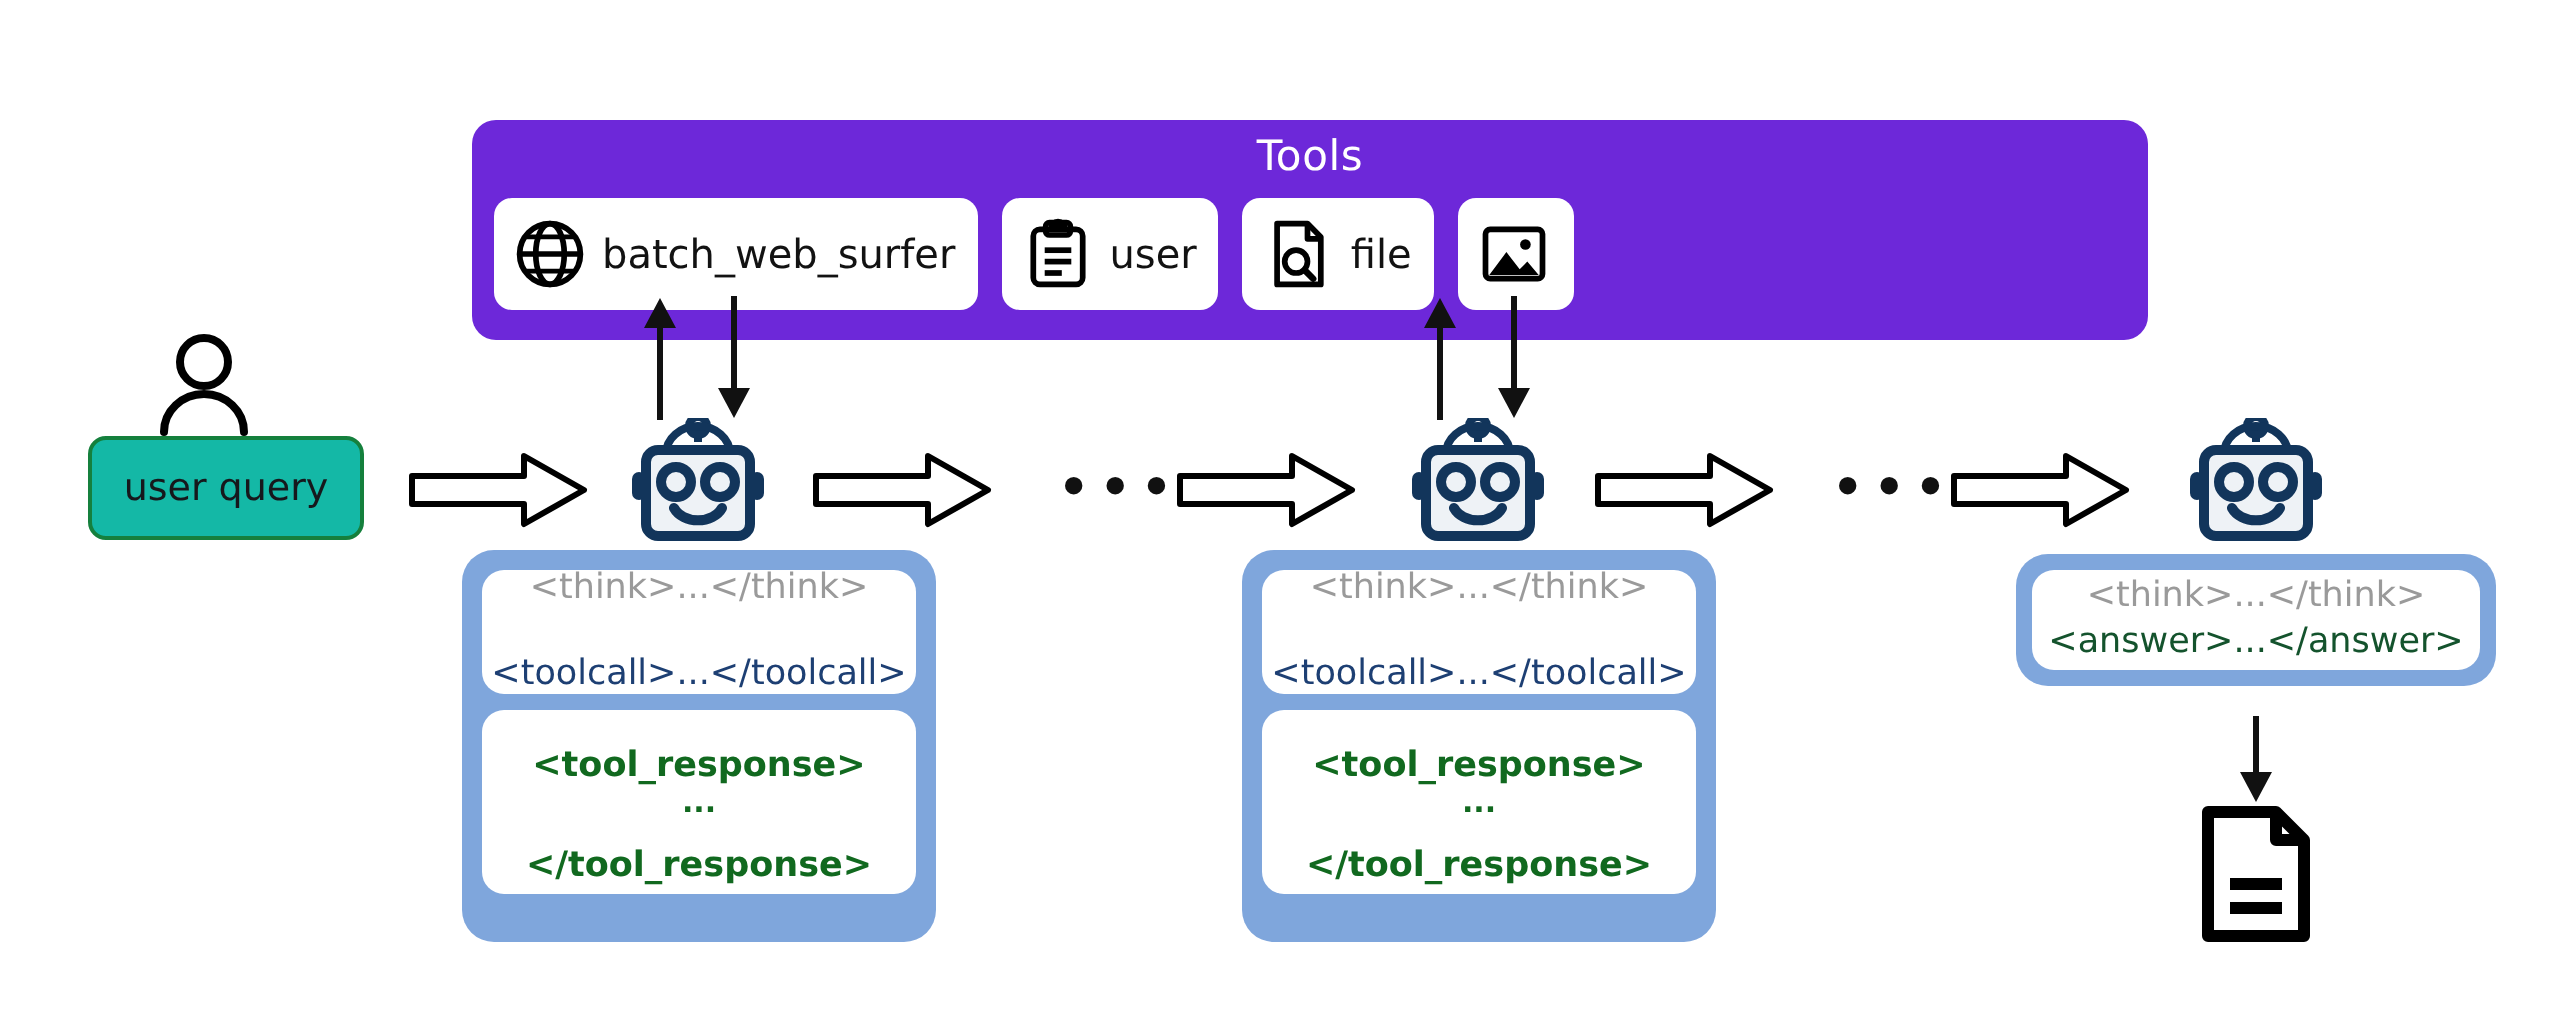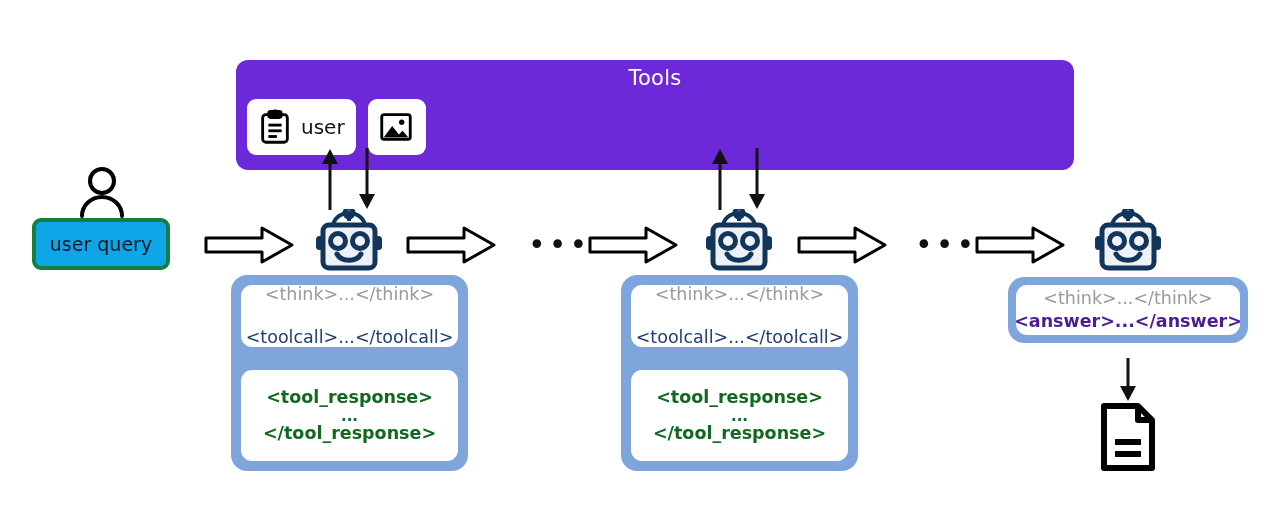--- a/index.html
+++ b/index.html
@@ -15,43 +15,43 @@
   #tools-title{position:absolute;left:0;top:6px;width:838px;text-align:center;
       color:#ffffff;font-size:21px;letter-spacing:.3px;}
   #tools-row{position:absolute;left:11px;top:39px;display:flex;gap:12px;align-items:center;}
   .tool-chip{background:#ffffff;border-radius:9px;height:56px;display:flex;align-items:center;
       gap:7px;padding:0 11px 0 9px;box-sizing:border-box;}
   .tool-label{font-size:20px;color:#121212;white-space:nowrap;}
   .tool-ico{width:38px;height:38px;flex:0 0 38px;display:block;}
 
   
   #person-icon{left:74px;top:166px;width:56px;height:52px;}
-  #user-query-box{left:32px;top:218px;width:138px;height:52px;background:#0ea5e9;
-      border:4px solid #15803d;border-radius:9px;display:flex;align-items:center;
+  #user-query-box{left:44px;top:218px;width:138px;height:52px;background:#14b8a6;
+      border:2px solid #15803d;border-radius:9px;display:flex;align-items:center;
       justify-content:center;box-sizing:border-box;}
   #user-query-box span{font-size:19px;color:#16181c;}
 
   
   .block-arrow{height:40px;}
   .dots{font-size:30px;color:#111;letter-spacing:3px;line-height:1;}
 
   
   .robot{width:72px;height:62px;}
 
   
   .stack{background:#7fa6dc;border-radius:16px;box-sizing:border-box;padding:10px;
-      display:flex;flex-direction:column;gap:23px;}
+      display:flex;flex-direction:column;gap:8px;}
   .card{background:#ffffff;border-radius:11px;box-sizing:border-box;
       display:flex;flex-direction:column;align-items:center;justify-content:center;}
   .mono{font-family:"DejaVu Sans","Liberation Sans",sans-serif;font-size:17.5px;
       line-height:1.32;white-space:nowrap;}
   .c-think{color:#9a9a9a;}
   .c-toolcall{color:#1d3f73;font-weight:normal;margin-top:20px;}
-  .c-resp{color:#11691f;font-weight:bold;}
-  .c-answer{color:#4c1d95;font-weight:bold;}
+  .c-resp{color:#11691f;font-weight:bold;margin-top:15px;}
+  .c-answer{color:#14532d;font-weight:normal;}
   .c-ell{color:#11691f;font-weight:bold;font-size:15px;line-height:.8;}
 
   #stack-1{left:231px;top:275px;width:237px;height:196px;}
   #stack-2{left:621px;top:275px;width:237px;height:196px;}
   #stack-3{left:1008px;top:277px;width:240px;height:66px;padding:8px;}
   #stack-1 .card.c1,#stack-2 .card.c1{height:62px;}
   #stack-1 .card.c2,#stack-2 .card.c2{height:92px;}
   #stack-3 .card{height:50px;}
 
   #doc-icon{left:1098px;top:402px;width:60px;height:70px;}
@@ -59,33 +59,52 @@
 </head>
 <body>
 
 <div id="stage">
 
   <div class="abs" id="tools-panel">
     <div id="tools-title">Tools</div>
 
     <div id="tools-row">
 
+      <div class="tool-chip">
+        <svg class="tool-ico" viewBox="0 0 40 40">
+          <circle cx="20" cy="20" r="16" fill="none" stroke="#000" stroke-width="3"></circle>
+          <ellipse cx="20" cy="20" rx="7.5" ry="16" fill="none" stroke="#000" stroke-width="3"></ellipse>
+          <line x1="4" y1="20" x2="36" y2="20" stroke="#000" stroke-width="3"></line>
+          <line x1="7" y1="11" x2="33" y2="11" stroke="#000" stroke-width="2.6"></line>
+          <line x1="7" y1="29" x2="33" y2="29" stroke="#000" stroke-width="2.6"></line>
+        </svg>
+        <span class="tool-label">batch_web_surfer</span>
+      </div>
 
       <div class="tool-chip">
         <svg class="tool-ico" viewBox="0 0 40 40">
           <rect x="7" y="7" width="26" height="29" rx="3.5" fill="none" stroke="#000" stroke-width="3"></rect>
           <path d="M15 8 V6.5 a5 5 0 0 1 10 0 V8 z" fill="#000"></path>
           <rect x="13.5" y="3.5" width="13" height="6.5" rx="2" fill="none" stroke="#000" stroke-width="3"></rect>
           <line x1="13" y1="18" x2="27" y2="18" stroke="#000" stroke-width="3"></line>
           <line x1="13" y1="24" x2="27" y2="24" stroke="#000" stroke-width="3"></line>
           <line x1="13" y1="30" x2="22" y2="30" stroke="#000" stroke-width="3"></line>
         </svg>
         <span class="tool-label">user</span>
       </div>
 
+      <div class="tool-chip">
+        <svg class="tool-ico" viewBox="0 0 40 40">
+          <path d="M9 4 h16 l7 7 v25 H9 z" fill="none" stroke="#000" stroke-width="3" stroke-linejoin="round"></path>
+          <path d="M25 4 v8 h7" fill="none" stroke="#000" stroke-width="3" stroke-linejoin="round"></path>
+          <circle cx="19" cy="24" r="6" fill="none" stroke="#000" stroke-width="3"></circle>
+          <line x1="23.5" y1="28.5" x2="28" y2="33" stroke="#000" stroke-width="3.4" stroke-linecap="round"></line>
+        </svg>
+        <span class="tool-label">file</span>
+      </div>
 
 
       <div class="tool-chip">
         <svg class="tool-ico" viewBox="0 0 40 40">
           <rect x="5" y="7" width="30" height="26" rx="2.5" fill="none" stroke="#000" stroke-width="3"></rect>
           <circle cx="26" cy="15" r="2.8" fill="#000"></circle>
           <path d="M7 31 l9-12 l7 9 l4-4 l6 7 z" fill="#000"></path>
         </svg>
       </div>
 

